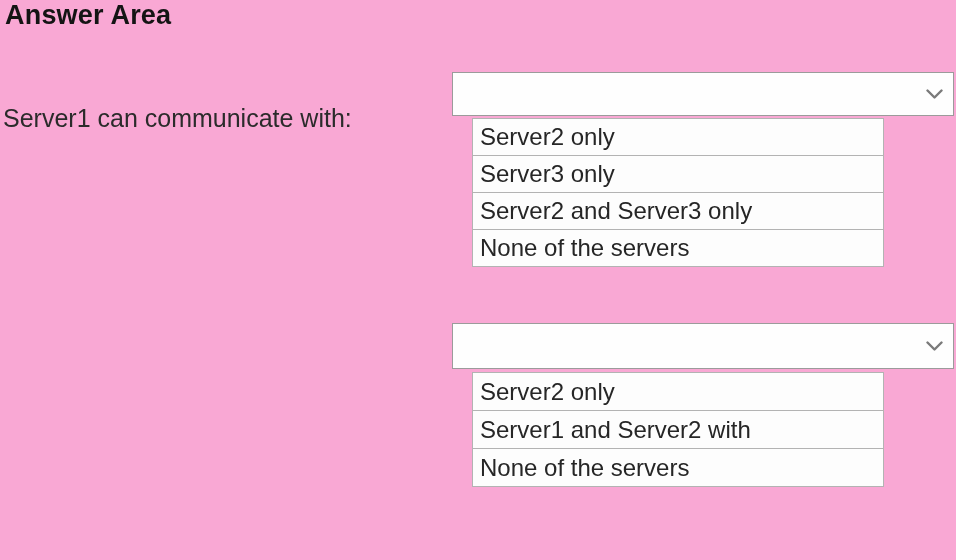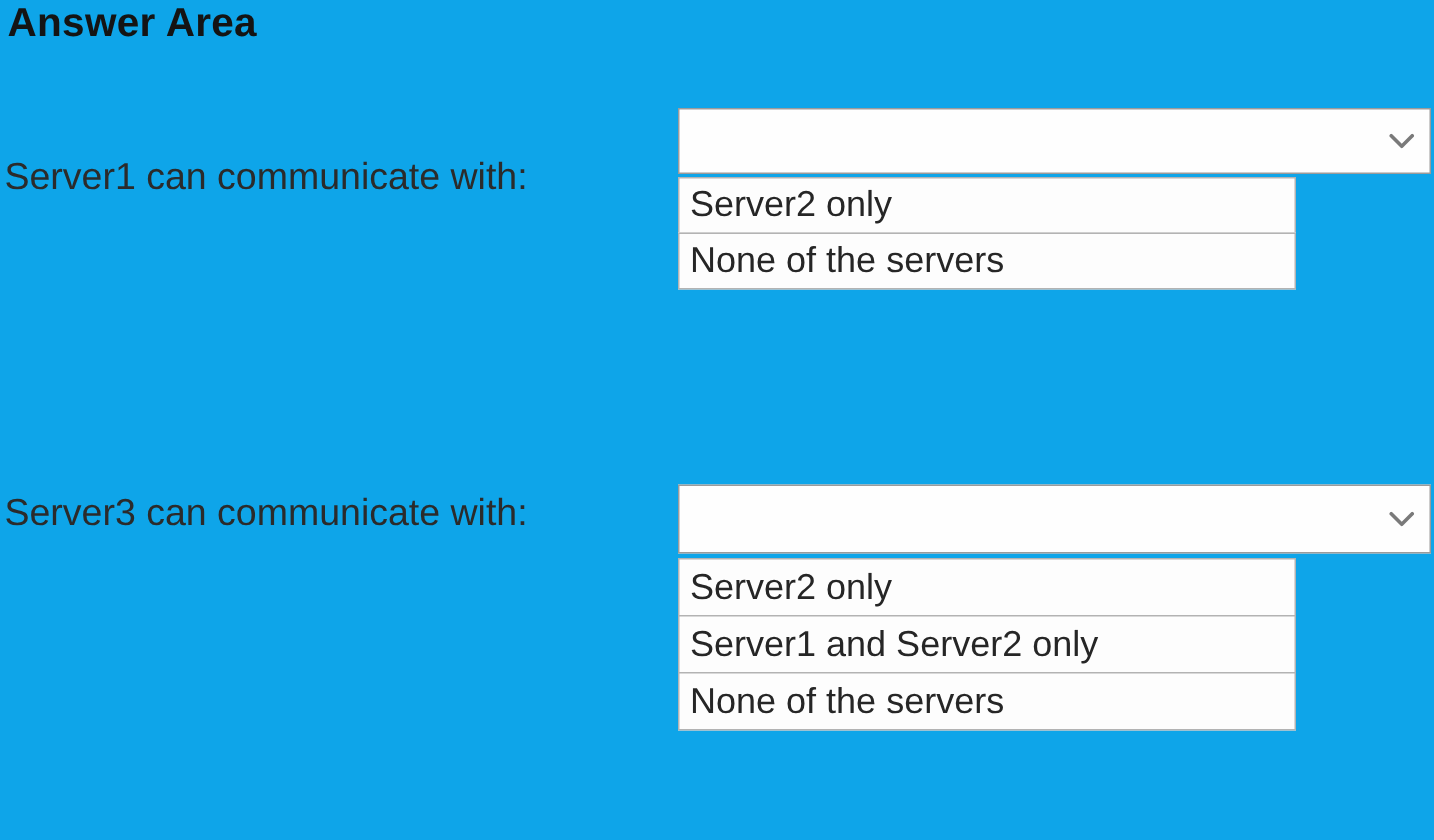--- a/index.html
+++ b/index.html
@@ -5,21 +5,21 @@
   html, body {
     margin: 0;
     padding: 0;
     background: #ffffff;
     font-family: "Liberation Sans", "DejaVu Sans", sans-serif;
   }
   .canvas {
     position: relative;
     width: 956px;
     height: 560px;
-    background: #0ea5e9;
+    background: #f9a8d4;
     overflow: hidden;
   }
   .page-title {
     position: absolute;
     left: 5px;
     top: 0px;
     font-size: 27px;
     font-weight: 700;
     color: #141414;
     letter-spacing: 0.2px;
@@ -57,21 +57,21 @@
   }
   .combo .chev {
     width: 30px;
     display: flex;
     justify-content: center;
     align-items: center;
     margin-right: 4px;
   }
   .optlist {
     position: absolute;
-    left: 452px;
+    left: 472px;
     width: 412px;
     box-sizing: border-box;
   }
   .optlist-1 { top: 118px; }
   .optlist-2 { top: 372px; }
   .opt {
     height: 36px;
     line-height: 36px;
     border: 1px solid #b3b3b3;
     margin-top: -1px;
@@ -100,33 +100,34 @@
     <span class="value"></span>
     <span class="chev">
       <svg width="17" height="11" viewBox="0 0 17 11">
         <polyline points="1.5,1.5 8.5,8.5 15.5,1.5" fill="none" stroke="#7a7a7a" stroke-width="2.4" stroke-linecap="round" stroke-linejoin="round"></polyline>
       </svg>
     </span>
   </div>
 
   <div class="optlist optlist-1">
     <div class="opt">Server2 only</div>
+    <div class="opt">Server3 only</div>
+    <div class="opt">Server2 and Server3 only</div>
     <div class="opt">None of the servers</div>
   </div>
 
-  <div class="q-label q2-label">Server3 can communicate with:</div>
 
   <div class="combo combo-2">
     <span class="value"></span>
     <span class="chev">
       <svg width="17" height="11" viewBox="0 0 17 11">
         <polyline points="1.5,1.5 8.5,8.5 15.5,1.5" fill="none" stroke="#7a7a7a" stroke-width="2.4" stroke-linecap="round" stroke-linejoin="round"></polyline>
       </svg>
     </span>
   </div>
 
   <div class="optlist optlist-2">
     <div class="opt">Server2 only</div>
-    <div class="opt">Server1 and Server2 only</div>
+    <div class="opt">Server1 and Server2 with</div>
     <div class="opt">None of the servers</div>
   </div>
 
 </div>
 
 </body></html>

